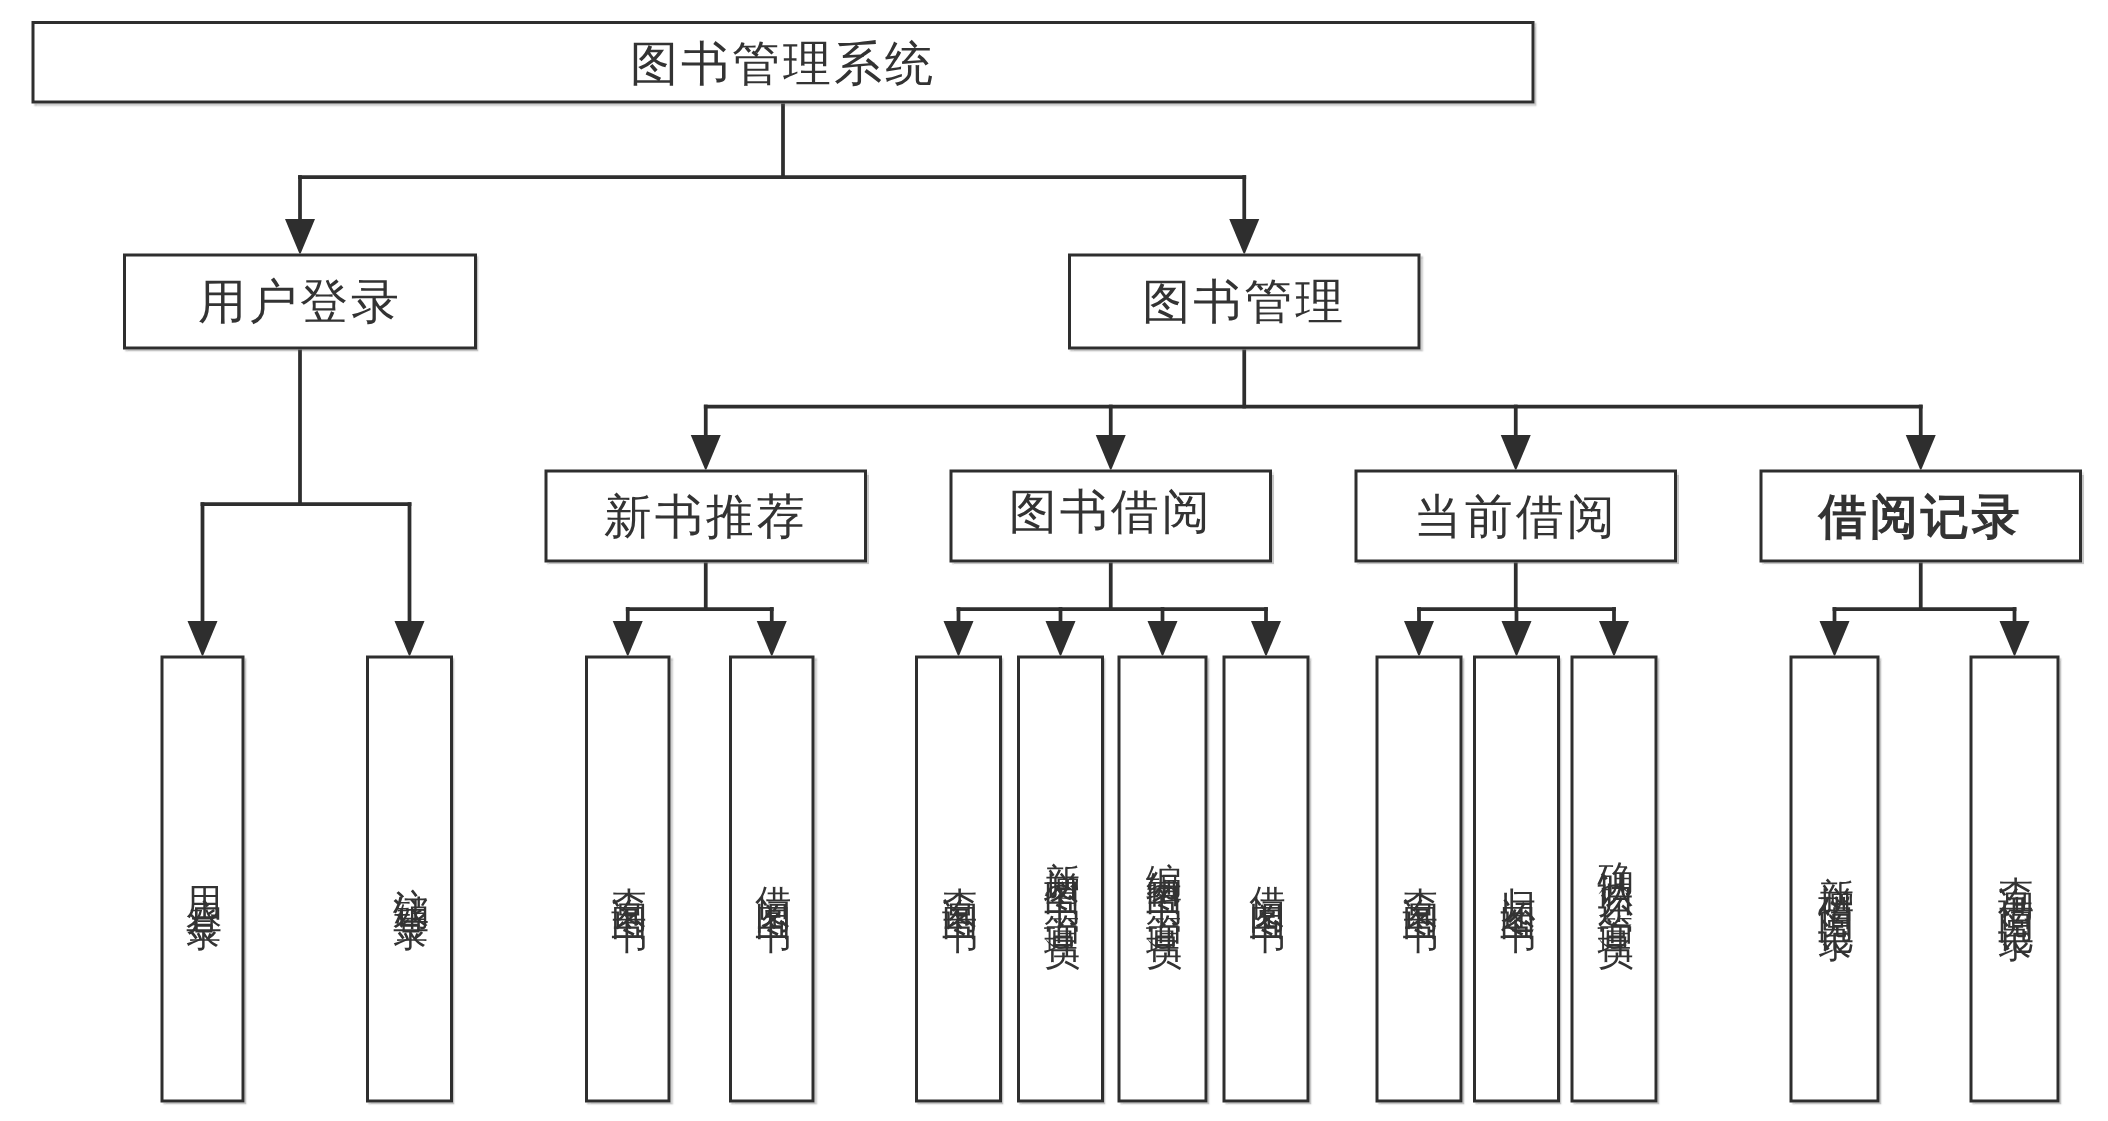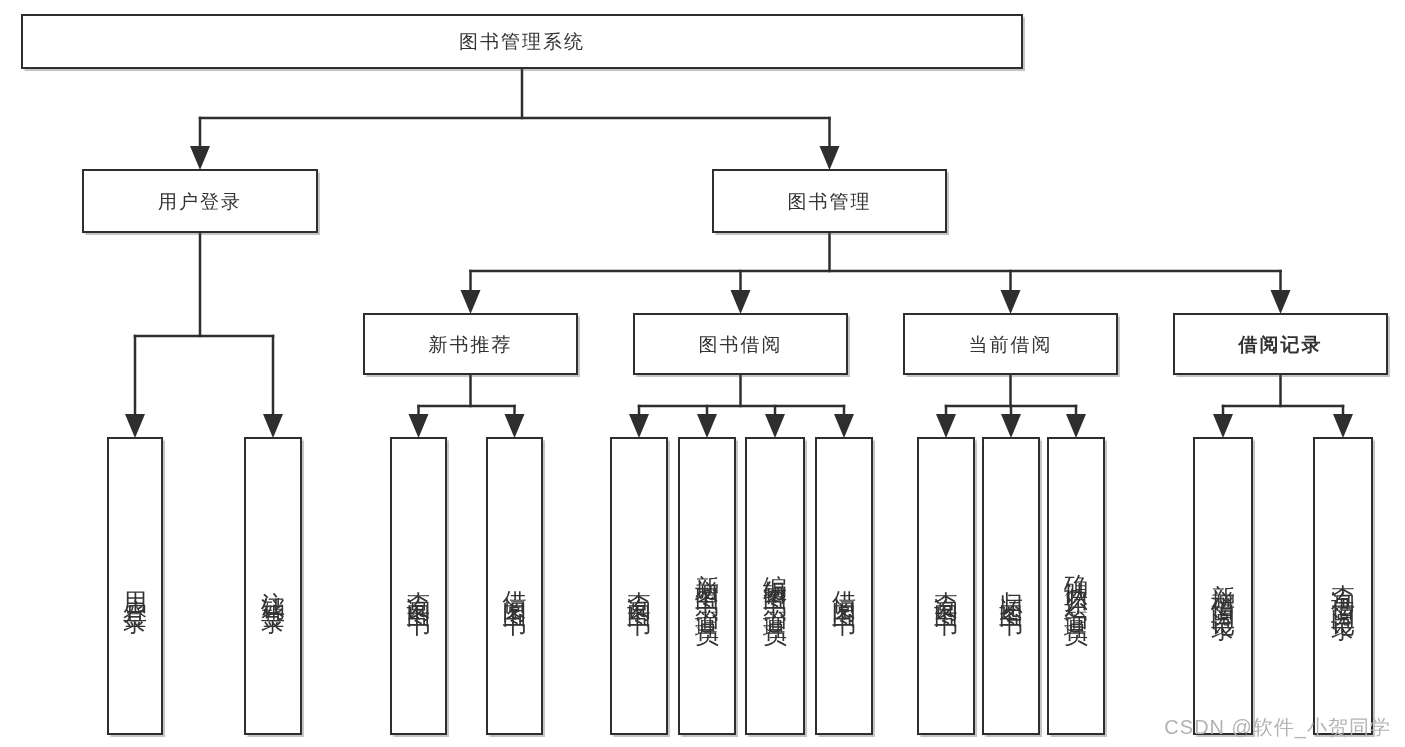--- a/index.html
+++ b/index.html
@@ -27,21 +27,21 @@
     box-sizing: border-box;
     background: #ffffff;
     border: 2.5px solid var(--line, #2e2e2e);
     box-shadow: 1.5px 1.5px 1px rgba(90,90,90,0.35);
     display: flex;
     align-items: center;
     justify-content: center;
     color: var(--text, #333333);
   }
   .node-h .node-label {
-    font-size: 19px;
+    font-size: 32px;
     letter-spacing: 2px;
     line-height: 1;
     white-space: nowrap;
   }
   .node-v .node-label {
     writing-mode: vertical-rl;
     text-orientation: mixed;
     font-size: 24px;
     letter-spacing: 7px;
     line-height: 1;
@@ -134,21 +134,21 @@
       </div>
       <div class="node node-h" style="left: 363px; top: 313px; width: 215px; height: 62px; text-align: center;">
         <span class="node-label">新书推荐</span>
       </div>
       <div class="node node-v" style="left: 390px; top: 437px; width: 57px; height: 298px;">
         <span class="node-label">查询图书</span>
       </div>
       <div class="node node-v" style="left: 486px; top: 437px; width: 57px; height: 298px;">
         <span class="node-label">借阅图书</span>
       </div>
-      <div class="node node-h" style="left: 633px; top: 313px; width: 215px; height: 62px;">
+      <div class="node node-h" style="left: 633px; top: 313px; width: 215px; height: 62px; font-family: Liberation Mono, monospace;">
         <span class="node-label">图书借阅</span>
       </div>
       <div class="node node-v" style="left: 610px; top: 437px; width: 58px; height: 298px;">
         <span class="node-label">查询图书</span>
       </div>
       <div class="node node-v" style="left: 678px; top: 437px; width: 58px; height: 298px;">
         <span class="node-label">新增图书（管理员）</span>
       </div>
       <div class="node node-v" style="left: 745px; top: 437px; width: 60px; height: 298px;">
         <span class="node-label">编辑图书（管理员）</span>
@@ -171,14 +171,13 @@
       <div class="node node-h" style="left: 1173px; top: 313px; width: 215px; height: 62px; font-weight: bold;">
         <span class="node-label">借阅记录</span>
       </div>
       <div class="node node-v" style="left: 1193px; top: 437px; width: 60px; height: 298px;">
         <span class="node-label">新增借阅记录</span>
       </div>
       <div class="node node-v" style="left: 1313px; top: 437px; width: 60px; height: 298px;">
         <span class="node-label">查询借阅记录</span>
       </div>
     </div>
-  <div class="watermark">CSDN @软件_小贺同学</div>
 </div>
 
 </body></html>

